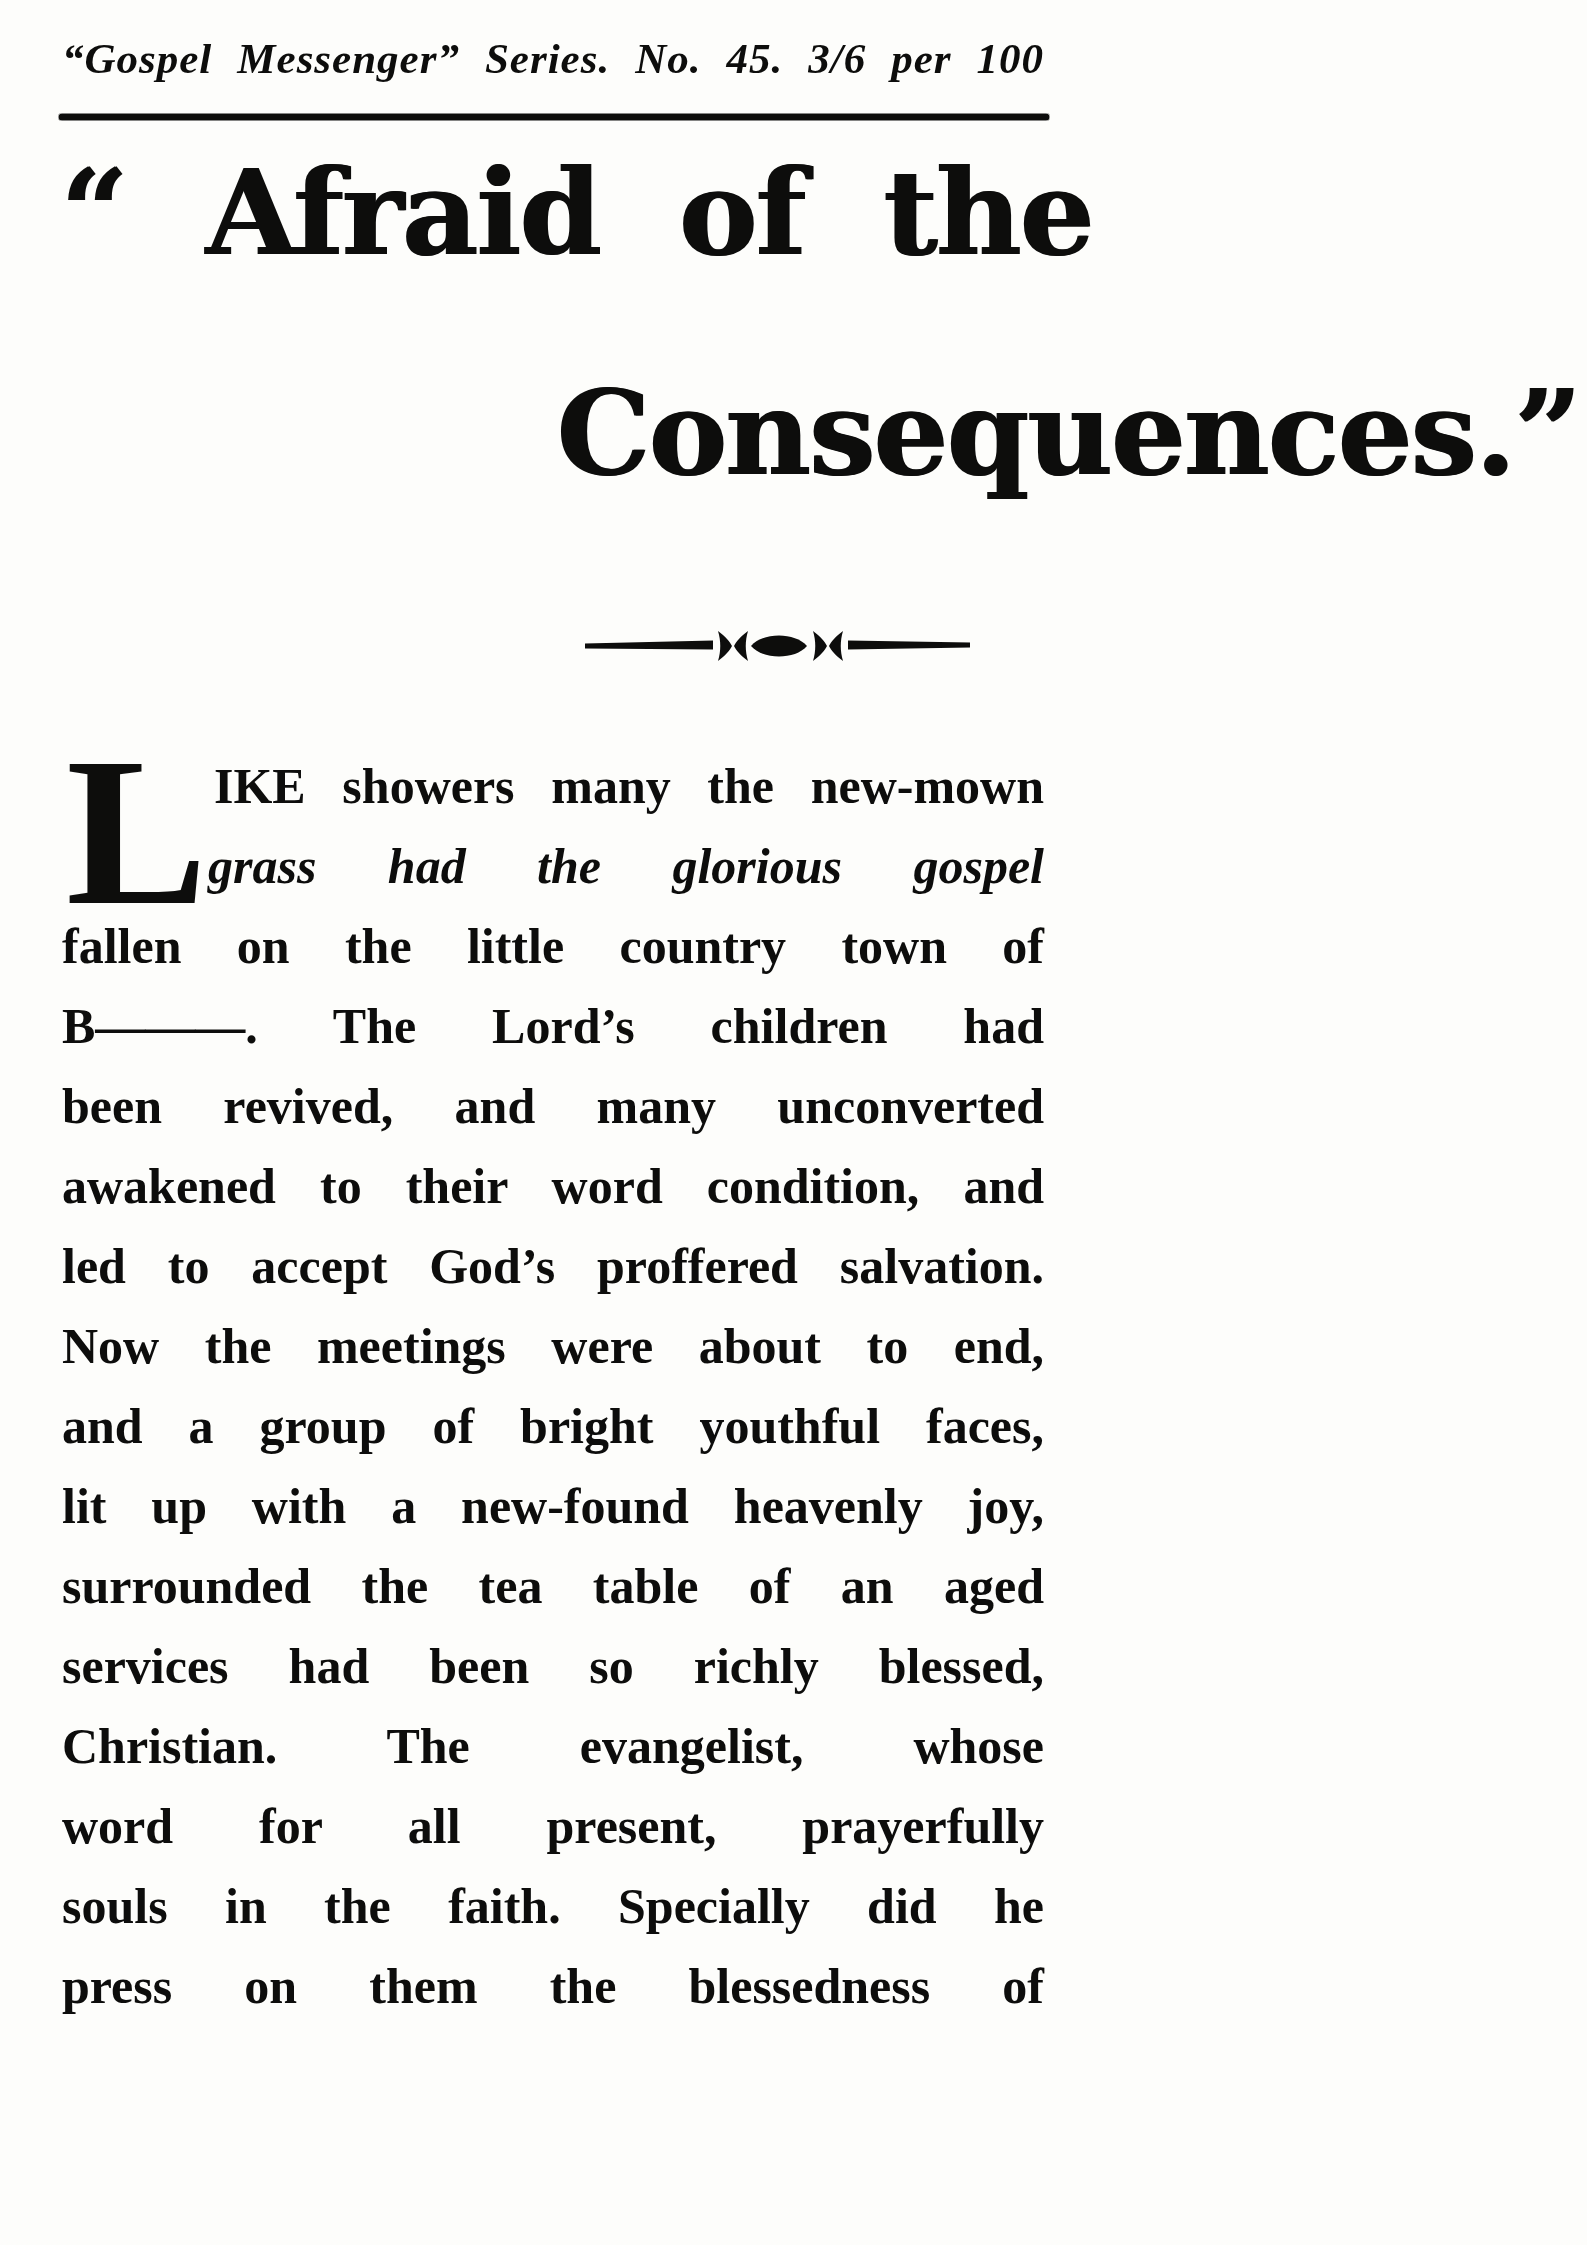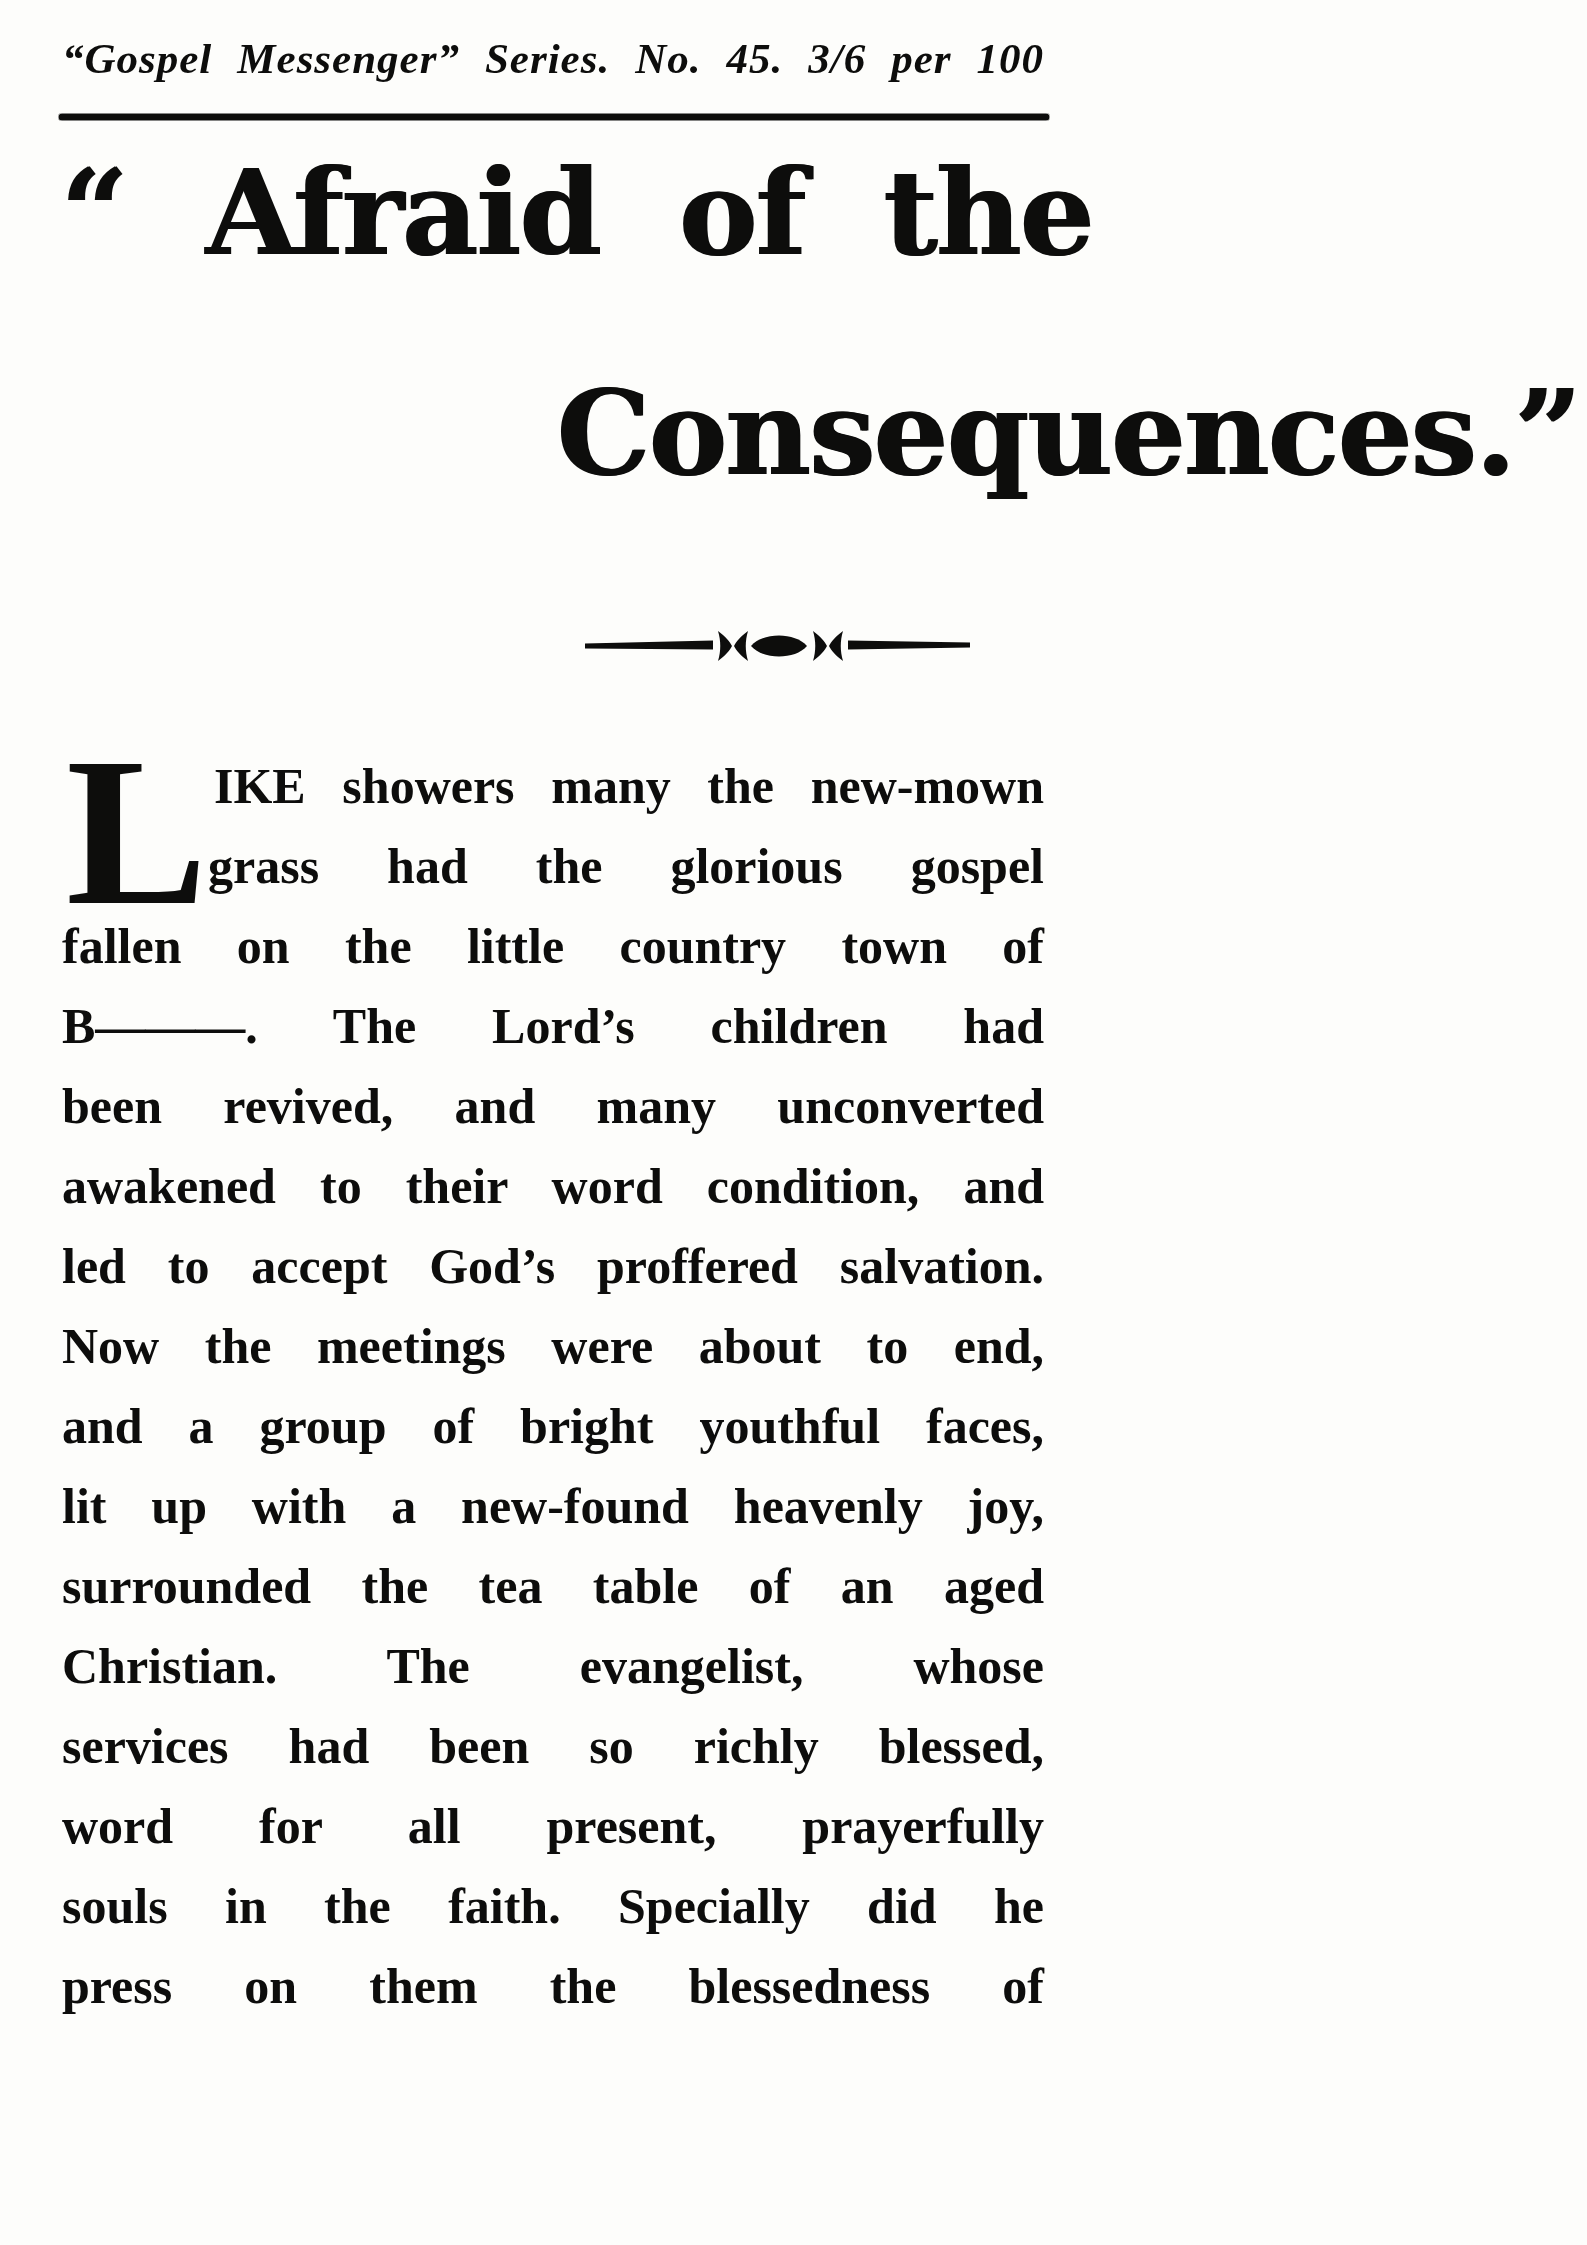--- a/index.html
+++ b/index.html
@@ -57,21 +57,21 @@
   
   .bodywrap{
     position:absolute;left:62px;top:746px;width:982px;
     font:700 50px/80px "Liberation Serif",serif;
   }
   .bodyline{
     display:block;height:80px;
     text-align:justify;text-align-last:justify;
   }
   .bodyline.ind0{padding-left:152px;}
-  .bodyline.ind1{padding-left:146px;}
+  .bodyline.ind1{padding-left:146px;font-style:italic;}
   .dropcap{
     position:absolute;left:66px;top:726px;
     font:700 212px/1 "Liberation Serif",serif;
     letter-spacing:0;
   }
 </style>
 </head>
 <body>
 
 <div class="page">
@@ -109,20 +109,20 @@
       <div class="bodyline ind1">grass had the glorious gospel</div>
       <div class="bodyline">fallen on the little country town of</div>
       <div class="bodyline">B———.  The Lord’s children had</div>
       <div class="bodyline">been revived, and many unconverted</div>
       <div class="bodyline">awakened to their word condition, and</div>
       <div class="bodyline">led to accept God’s proffered salvation.</div>
       <div class="bodyline">Now the meetings were about to end,</div>
       <div class="bodyline">and a group of bright youthful faces,</div>
       <div class="bodyline">lit up with a new-found heavenly joy,</div>
       <div class="bodyline">surrounded the tea table of an aged</div>
+      <div class="bodyline">services had been so richly blessed,</div>
       <div class="bodyline">Christian.  The evangelist, whose</div>
-      <div class="bodyline">services had been so richly blessed,</div>
       <div class="bodyline">word for all present, prayerfully</div>
       <div class="bodyline">souls in the faith.  Specially did he</div>
       <div class="bodyline">press on them the blessedness of</div>
     </div>
 
 </div>
 
 </body></html>

